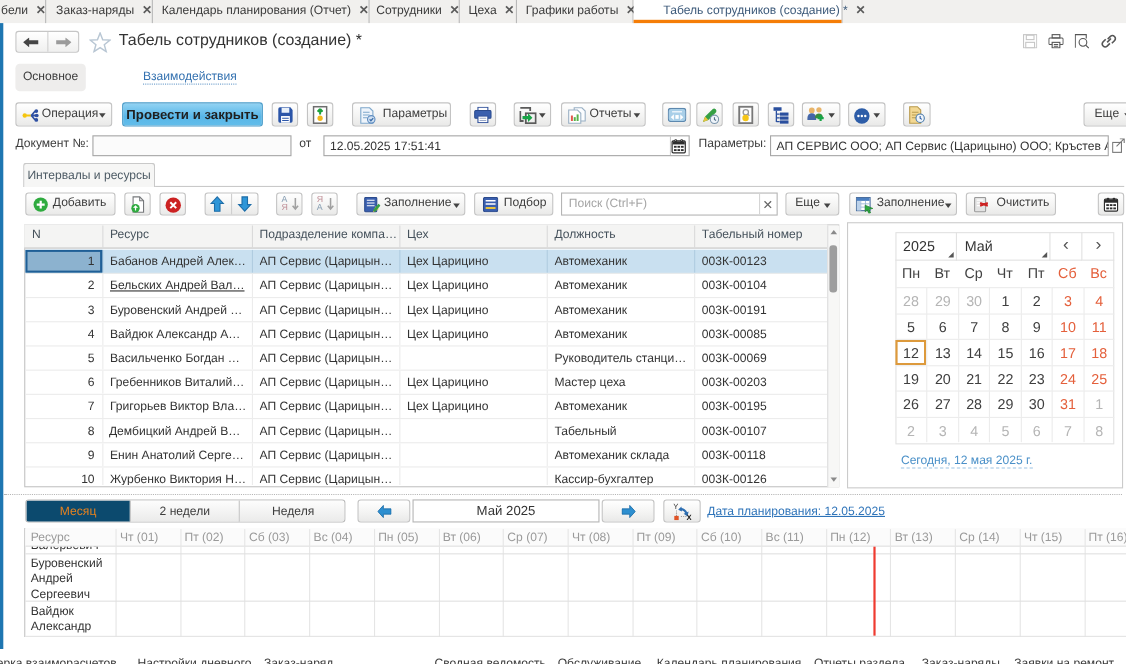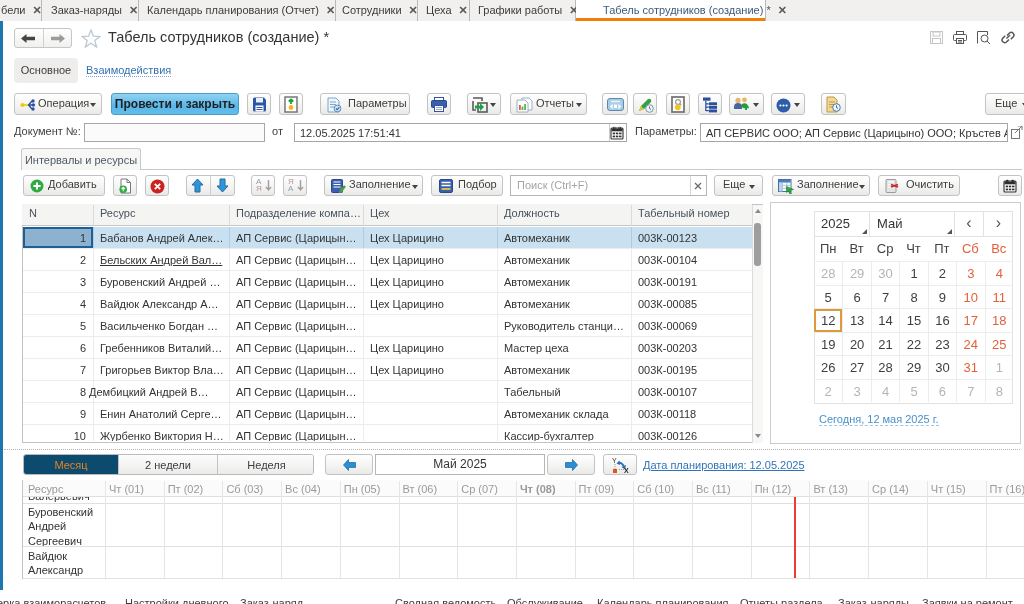--- a/index.html
+++ b/index.html
@@ -10,21 +10,21 @@
 .tab{position:absolute;top:0;height:21px;font-size:11px;color:#3b3b3b;white-space:nowrap;border-right:1px solid #b9b9b9;line-height:20px;}
 .tab .x{color:#5a5a5a;font-size:11px;font-weight:bold;margin-left:7px;}
 .tabactive{background:#fff;border-right:1px solid #b9b9b9;}
 .tabactive .orange{position:absolute;left:0;right:0;bottom:0;height:3px;background:#f57d07;}
 
 .btn{position:absolute;background:linear-gradient(#ffffff,#f3f3f2 60%,#e9e9e8);border:1px solid #c3c3c3;border-radius:3px;font-size:11px;color:#3d3d3d;white-space:nowrap;}
 .bluebtn{background:linear-gradient(#92d3f3,#58b6e8 60%,#62bdea);border:1px solid #4a9cc9;color:#1f1f1f;font-weight:bold;font-size:12px;}
 .inp{position:absolute;background:#fff;border:1px solid #a6a6a6;font-size:11px;color:#333;}
 .car{display:inline-block;width:0;height:0;border-left:3.5px solid transparent;border-right:3.5px solid transparent;border-top:4px solid #444;vertical-align:middle;}
 svg{display:block;}
-.lnk{color:#3572b0;}
+.lnk{color:#3572b0;margin-left:44px;}
 </style></head>
 <body>
 
 <div id="tabbar" class="abs"></div>
 <div class="tab" style="left:0;width:42px;padding-left:1px;">бели<span class="x">✕</span></div>
 <div class="tab" style="left:42px;width:97px;padding-left:9px;">Заказ-наряды<span class="x">✕</span></div>
 <div class="tab" style="left:139px;width:197px;padding-left:8px;">Календарь планирования (Отчет)<span class="x">✕</span></div>
 <div class="tab" style="left:336px;width:82px;padding-left:6px;">Сотрудники<span class="x">✕</span></div>
 <div class="tab" style="left:418px;width:52px;padding-left:8px;">Цеха<span class="x">✕</span></div>
 <div class="tab" style="left:470px;width:106px;padding-left:8px;">Графики работы<span class="x">✕</span></div>
@@ -462,21 +462,21 @@
       <div style="position:absolute;left:481px;top:5px;width:125px;overflow:hidden;font-size:11px;color:#333;white-space:nowrap;">Автомеханик</div>
       <div style="position:absolute;left:615px;top:5px;width:112px;overflow:hidden;font-size:11px;color:#333;white-space:nowrap;">003К-00195</div>
     </div>
     <div class="abs" style="left:23px;top:381px;width:729px;height:22px;overflow:hidden;border-bottom:1px solid #ececec;">
       <div style="position:absolute;left:70px;top:0;width:1px;height:100%;background:#ececec;"></div>
       <div style="position:absolute;left:206px;top:0;width:1px;height:100%;background:#ececec;"></div>
       <div style="position:absolute;left:340px;top:0;width:1px;height:100%;background:#ececec;"></div>
       <div style="position:absolute;left:474px;top:0;width:1px;height:100%;background:#ececec;"></div>
       <div style="position:absolute;left:608px;top:0;width:1px;height:100%;background:#ececec;"></div>
       <div style="position:absolute;left:0;top:5px;width:63px;text-align:right;font-size:11px;color:#333;">8</div>
-      <div style="position:absolute;left:66px;top:5px;width:127px;overflow:hidden;font-size:11px;color:#333;white-space:nowrap;">Дембицкий Андрей В…</div>
+      <div style="position:absolute;left:76px;top:5px;width:127px;overflow:hidden;font-size:11px;color:#333;white-space:nowrap;">Дембицкий Андрей В…</div>
       <div style="position:absolute;left:213px;top:5px;width:125px;overflow:hidden;font-size:11px;color:#333;white-space:nowrap;">АП Сервис (Царицын…</div>
       <div style="position:absolute;left:347px;top:5px;width:125px;overflow:hidden;font-size:11px;color:#333;white-space:nowrap;"></div>
       <div style="position:absolute;left:481px;top:5px;width:125px;overflow:hidden;font-size:11px;color:#333;white-space:nowrap;">Табельный</div>
       <div style="position:absolute;left:615px;top:5px;width:112px;overflow:hidden;font-size:11px;color:#333;white-space:nowrap;">003К-00107</div>
     </div>
     <div class="abs" style="left:23px;top:403px;width:729px;height:22px;overflow:hidden;border-bottom:1px solid #ececec;">
       <div style="position:absolute;left:70px;top:0;width:1px;height:100%;background:#ececec;"></div>
       <div style="position:absolute;left:206px;top:0;width:1px;height:100%;background:#ececec;"></div>
       <div style="position:absolute;left:340px;top:0;width:1px;height:100%;background:#ececec;"></div>
       <div style="position:absolute;left:474px;top:0;width:1px;height:100%;background:#ececec;"></div>
@@ -616,21 +616,21 @@
     <div class="abs" style="left:226.4px;top:483px;font-size:11px;color:#9a9a9a;white-space:nowrap;">Сб (03)</div>
     <div class="abs" style="left:281.1px;top:481px;width:1px;height:98px;background:#e5e5e5;"></div>
     <div class="abs" style="left:285.1px;top:483px;font-size:11px;color:#9a9a9a;white-space:nowrap;">Вс (04)</div>
     <div class="abs" style="left:339.8px;top:481px;width:1px;height:98px;background:#e5e5e5;"></div>
     <div class="abs" style="left:343.8px;top:483px;font-size:11px;color:#9a9a9a;white-space:nowrap;">Пн (05)</div>
     <div class="abs" style="left:398.5px;top:481px;width:1px;height:98px;background:#e5e5e5;"></div>
     <div class="abs" style="left:402.5px;top:483px;font-size:11px;color:#9a9a9a;white-space:nowrap;">Вт (06)</div>
     <div class="abs" style="left:457.20000000000005px;top:481px;width:1px;height:98px;background:#e5e5e5;"></div>
     <div class="abs" style="left:461.20000000000005px;top:483px;font-size:11px;color:#9a9a9a;white-space:nowrap;text-align:right;">Ср (07)</div>
     <div class="abs" style="left:515.9000000000001px;top:481px;width:1px;height:98px;background:#e5e5e5;"></div>
-    <div class="abs" style="left:519.9000000000001px;top:483px;font-size:11px;color:#9a9a9a;white-space:nowrap;font-weight:bold;">Чт (08)</div>
+    <div class="abs" style="left:519.9000000000001px;top:483px;font-size:11px;color:#9a9a9a;white-space:nowrap;">Чт (08)</div>
     <div class="abs" style="left:574.6px;top:481px;width:1px;height:98px;background:#e5e5e5;"></div>
     <div class="abs" style="left:578.6px;top:483px;font-size:11px;color:#9a9a9a;white-space:nowrap;">Пт (09)</div>
     <div class="abs" style="left:633.3000000000001px;top:481px;width:1px;height:98px;background:#e5e5e5;"></div>
     <div class="abs" style="left:637.3000000000001px;top:483px;font-size:11px;color:#9a9a9a;white-space:nowrap;">Сб (10)</div>
     <div class="abs" style="left:692px;top:481px;width:1px;height:98px;background:#e5e5e5;"></div>
     <div class="abs" style="left:696px;top:483px;font-size:11px;color:#9a9a9a;white-space:nowrap;">Вс (11)</div>
     <div class="abs" style="left:750.7px;top:481px;width:1px;height:98px;background:#e5e5e5;"></div>
     <div class="abs" style="left:754.7px;top:483px;font-size:11px;color:#9a9a9a;white-space:nowrap;">Пн (12)</div>
     <div class="abs" style="left:809.4000000000001px;top:481px;width:1px;height:98px;background:#e5e5e5;"></div>
     <div class="abs" style="left:813.4000000000001px;top:483px;font-size:11px;color:#9a9a9a;white-space:nowrap;">Вт (13)</div>

